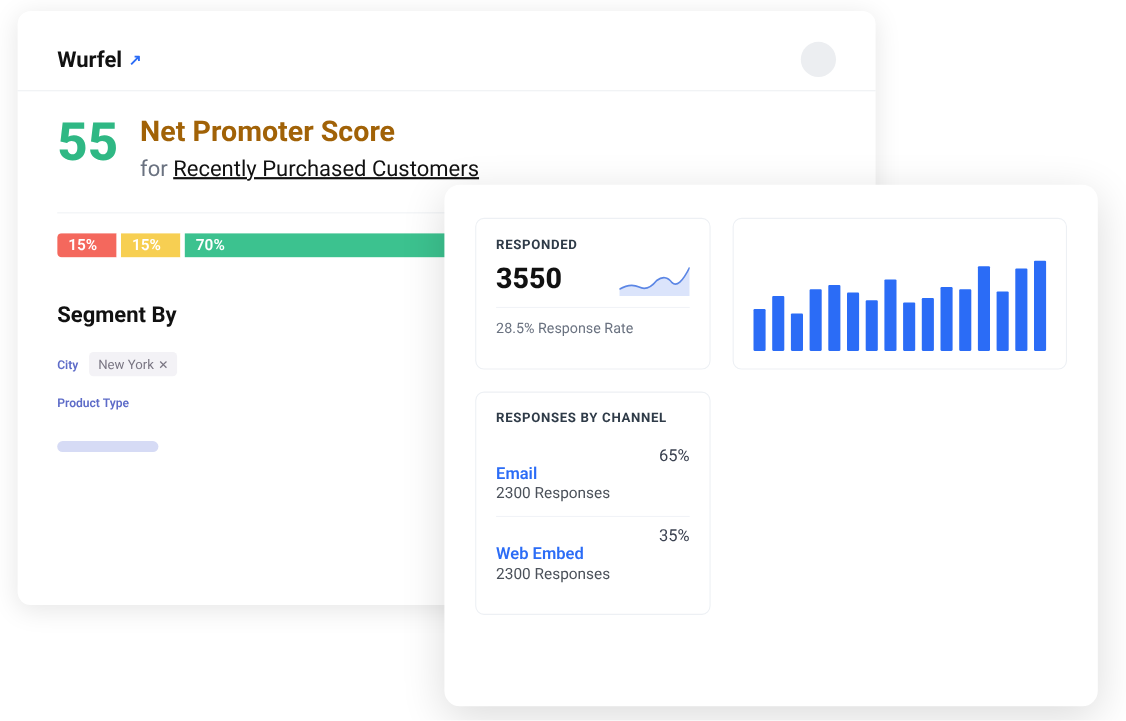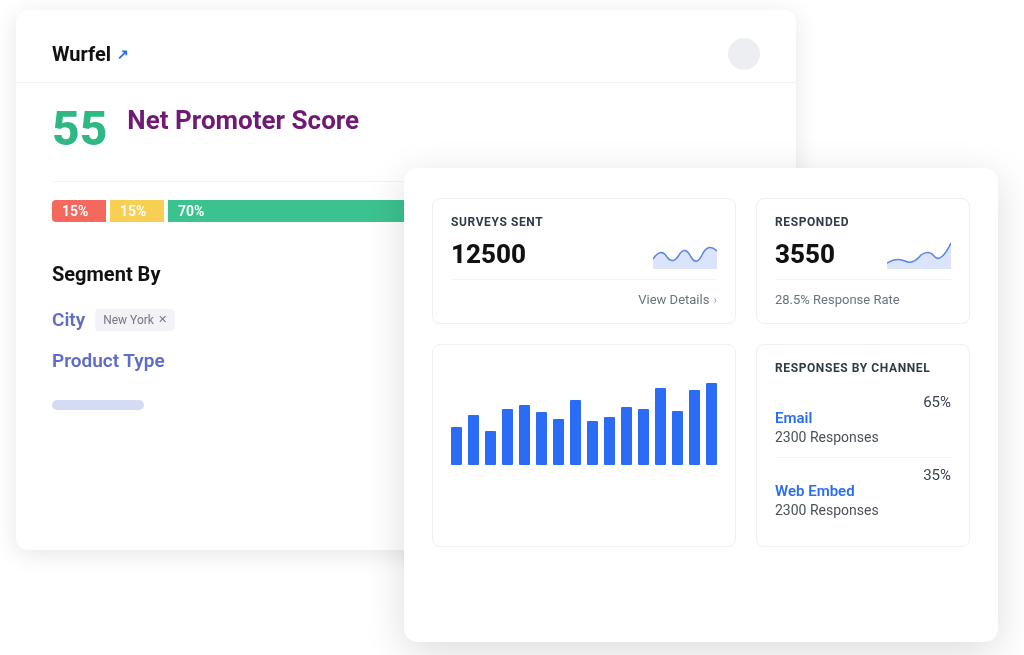--- a/index.html
+++ b/index.html
@@ -50,21 +50,21 @@
   }
   .nps-score {
     font-size: 48px;
     font-weight: 800;
     color: #2fb884;
     line-height: 1;
   }
   .nps-title {
     font-size: 26px;
     font-weight: 700;
-    color: #701a75;
+    color: #a16207;
   }
   .nps-sub {
     font-size: 20px;
     color: #6a7280;
     margin-top: 6px;
   }
   .nps-sub u { color: #111; text-decoration: underline; }
   .mini-divider { height: 1px; background: #f0f2f5; margin-bottom: 18px; width: 360px; }
   .dist-bar {
     display: flex;
@@ -92,21 +92,21 @@
     color: #111;
     margin-bottom: 22px;
   }
   .seg-row {
     display: flex;
     align-items: center;
     gap: 10px;
     margin-bottom: 18px;
   }
   .seg-label {
-    font-size: 19px;
+    font-size: 11px;
     font-weight: 600;
     color: #5e6cc8;
   }
   .chip {
     background: #f3f2f6;
     color: #7a7683;
     font-size: 12px;
     padding: 4px 8px;
     border-radius: 4px;
     display: inline-flex;
@@ -221,20 +221,23 @@
       <span class="brand-arrow">↗</span>
     </div>
     <div class="avatar-stub"></div>
   </div>
   <div class="divider"></div>
 
   <div class="nps-head">
     <div class="nps-score">55</div>
     <div>
       <div class="nps-title">Net Promoter Score</div>
+      <div class="nps-sub">
+        <span>for </span><u>Recently Purchased Customers</u>
+      </div>
     </div>
   </div>
 
   <div class="mini-divider"></div>
 
   <div class="dist-bar">
     <div class="seg red" style="width:15%">
         <span>15%</span>
       </div>
     <div class="gap"></div>
@@ -258,34 +261,20 @@
   </div>
   <div class="seg-row">
     <span class="seg-label">Product Type</span>
   </div>
 
   <div class="placeholder-bar"></div>
 </div>
 
 <div class="card-front">
   <div class="grid2">
-    <div class="panel">
-      <div class="panel-label">SURVEYS SENT</div>
-      <div class="panel-row">
-        <div class="big-num">12500</div>
-        <svg class="spark" viewBox="0 0 64 30">
-          <path d="M0 30 L0 20 Q8 8 14 18 Q20 26 26 16 Q32 6 38 18 Q44 28 50 14 Q56 4 64 12 L64 30 Z" fill="#dbe4fb"></path>
-          <path d="M0 20 Q8 8 14 18 Q20 26 26 16 Q32 6 38 18 Q44 28 50 14 Q56 4 64 12" fill="none" stroke="#5b86e5" stroke-width="1.5"></path>
-        </svg>
-      </div>
-      <div class="panel-footer">
-        <span>View Details</span>
-        <span class="chev">›</span>
-      </div>
-    </div>
 
     <div class="panel">
       <div class="panel-label">RESPONDED</div>
       <div class="panel-row">
         <div class="big-num">3550</div>
         <svg class="spark" viewBox="0 0 64 30">
           <path d="M0 30 L0 24 Q10 18 18 22 Q26 26 34 16 Q42 10 48 18 Q54 24 64 4 L64 30 Z" fill="#dbe4fb"></path>
           <path d="M0 24 Q10 18 18 22 Q26 26 34 16 Q42 10 48 18 Q54 24 64 4" fill="none" stroke="#5b86e5" stroke-width="1.5"></path>
         </svg>
       </div>

